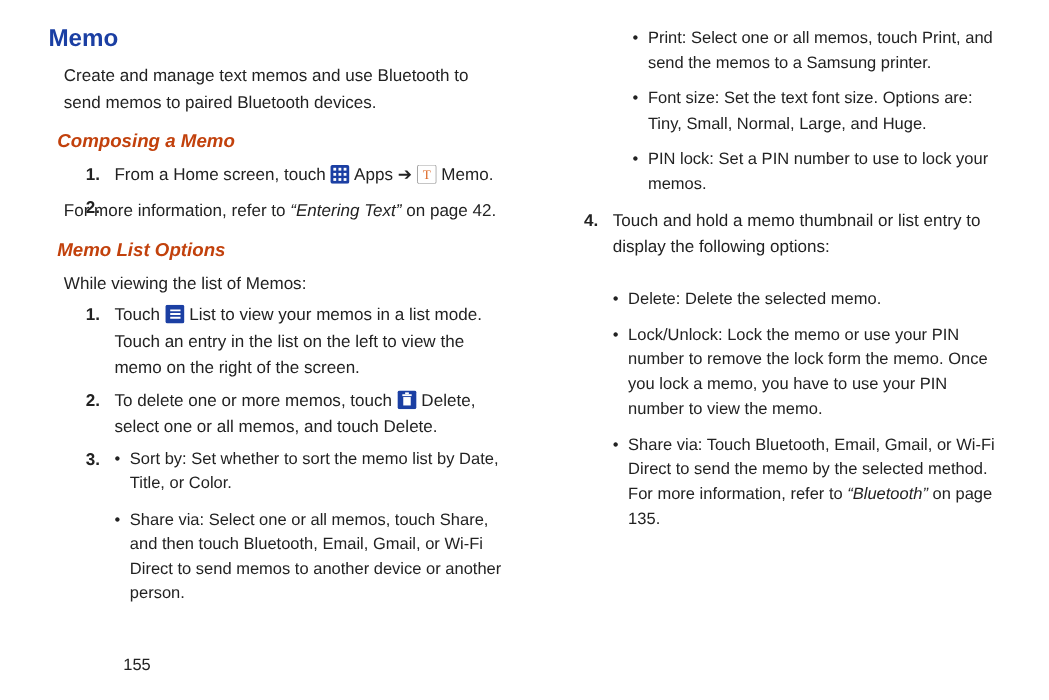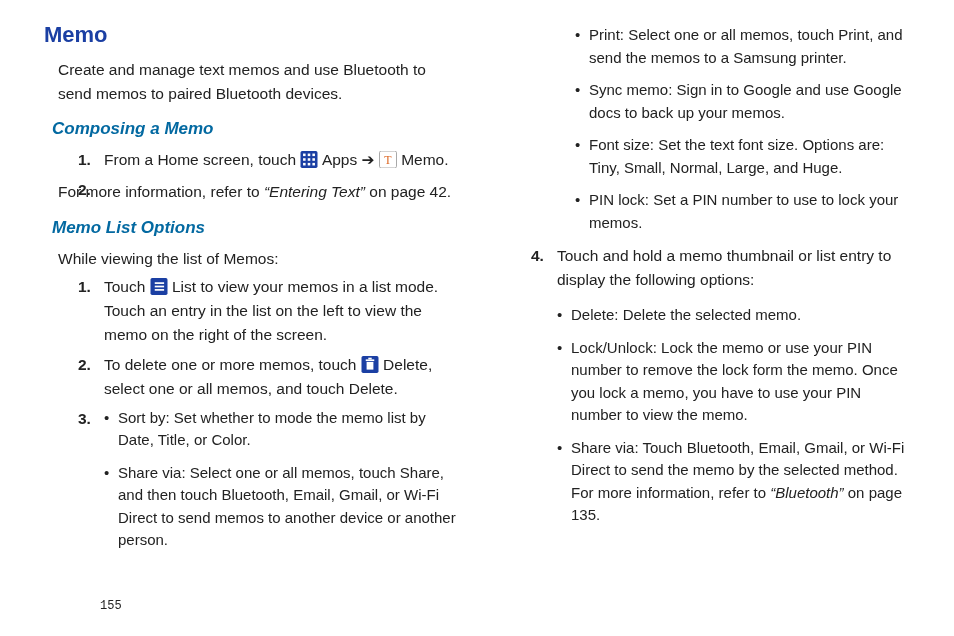--- a/index.html
+++ b/index.html
@@ -30,21 +30,21 @@
     font-family: Arial, Helvetica, sans-serif;
     color: #1b3fa3;
     font-size: 22px;
     font-weight: 900;
     margin: 0 0 6px 0;
   }
   .intro {
     margin: 0 0 8px 14px;
   }
   h2.sub {
-    color: #0369a1;
+    color: #c2410c;
     font-size: 17px;
     font-weight: bold;
     font-style: italic;
     margin: 10px 0 6px 8px;
   }
   ol.steps {
     list-style: none;
     padding: 0 0 0 34px;
     margin: 0;
   }
@@ -96,24 +96,24 @@
   }
   
   .col-r ul.top {
     margin-left: 78px;
   }
   .col-r ol.steps > li ul.bullets {
     margin-left: 0;
   }
   .pagenum {
     position: absolute;
-    left: 100px;
+    left: 112px;
     bottom: 20px;
-    font-family: Liberation Mono, monospace;
-    font-size: 12px;
+    font-family: Liberation Sans, sans-serif;
+    font-size: 15px;
   }
   .olwrap-left {
     padding-top: 2px;
   }
   .step-line {
     margin-bottom: 2px;
   }
 </style>
 </head>
 <body>
@@ -199,51 +199,48 @@
                 <rect x="8" y="2" width="4" height="2" fill="#fff"></rect>
               </svg>
           </span>
           <span class="bold">Delete</span><span>, select one or all memos, and touch </span><span class="bold">Delete</span><span>.</span>
         </span>
       </li>
       <li>
         <span class="num">3.</span>
         <ul class="bullets condensed" style="margin-top:6px;">
           <li>
-            <span class="bold">Sort by</span><span>: Set whether to mode the memo list by </span><span class="bold">Date</span><span>, </span><span class="bold">Title</span><span>, or </span><span class="bold">Color</span><span>.</span>
+            <span class="bold">Sort by</span><span>: Set whether to sort the memo list by </span><span class="bold">Date</span><span>, </span><span class="bold">Title</span><span>, or </span><span class="bold">Color</span><span>.</span>
           </li>
           <li>
             <span class="bold">Share via</span><span>: Select one or all memos, touch </span><span class="bold">Share</span><span>, and then touch </span><span class="bold">Bluetooth</span><span>, </span><span class="bold">Email</span><span>, </span><span class="bold">Gmail</span><span>, or </span><span class="bold">Wi-Fi Direct</span><span> to send memos to another device or another person.</span>
           </li>
         </ul>
       </li>
     </ol>
   </div>
 
   <div class="col col-r">
     <ul class="bullets condensed top" style="margin-top:6px;">
       <li>
         <span class="bold">Print</span><span>: Select one or all memos, touch </span><span class="bold">Print</span><span>, and send the memos to a Samsung printer.</span>
       </li>
       <li>
-        <span class="bold">Sync memo</span><span>: Sign in to Google and use Google docs to back up your memos.</span>
-      </li>
-      <li>
         <span class="bold">Font size</span><span>: Set the text font size. Options are: Tiny, Small, Normal, Large, and Huge.</span>
       </li>
       <li>
         <span class="bold">PIN lock</span><span>: Set a PIN number to use to lock your memos.</span>
       </li>
     </ul>
 
     <ol class="steps" style="margin-top:10px;">
       <li>
         <span class="num">4.</span>
         <span class="step-line">Touch and hold a memo thumbnail or list entry to display the following options:</span>
-        <ul class="bullets condensed" style="margin-top:12px;">
+        <ul class="bullets condensed" style="margin-top:24px;">
           <li>
             <span class="bold">Delete</span><span>: Delete the selected memo.</span>
           </li>
           <li>
             <span class="bold">Lock/Unlock</span><span>: Lock the memo or use your PIN number to remove the lock form the memo. Once you lock a memo, you have to use your PIN number to view the memo.</span>
           </li>
           <li>
             <span class="bold">Share via</span><span>: Touch </span><span class="bold">Bluetooth</span><span>, </span><span class="bold">Email</span><span>, </span><span class="bold">Gmail</span><span>, or </span><span class="bold">Wi-Fi Direct</span><span> to send the memo by the selected method. For more information, refer to </span><span class="italic">“Bluetooth”</span><span>  on page 135.</span>
           </li>
         </ul>

